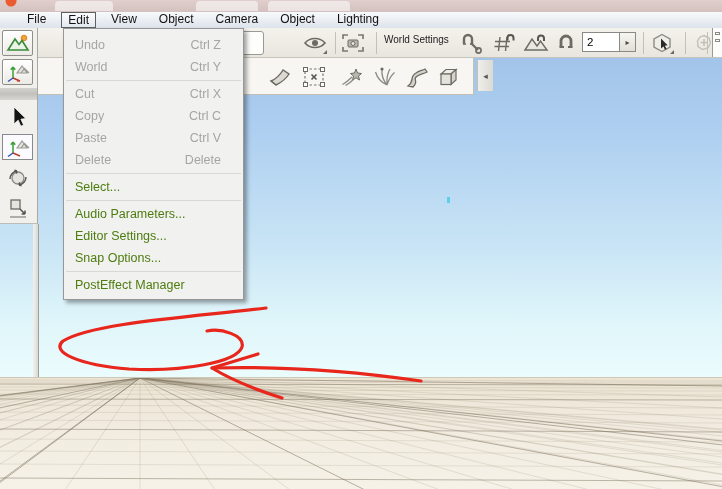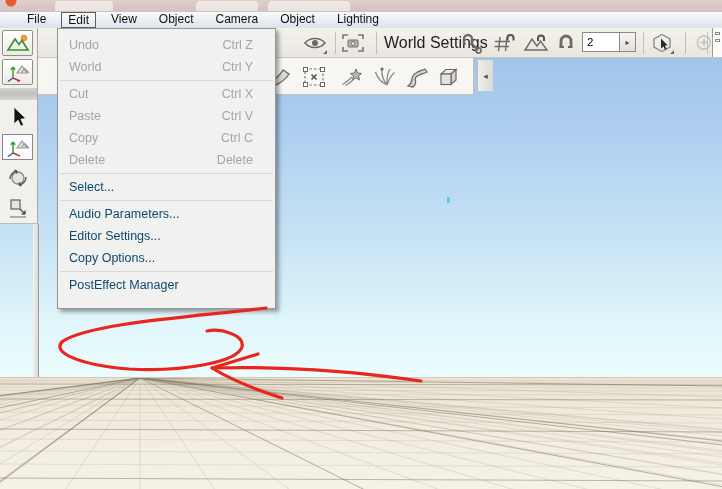--- a/index.html
+++ b/index.html
@@ -38,21 +38,21 @@
     background:linear-gradient(to bottom,#f4f2ec,#e9e6df); border-bottom:1px solid #c6c3ba; }
   #toolbar-secondary { position:absolute; left:36px; top:58px; width:438px; height:37px;
     background:#f7f6f2; border:1px solid #c2bfb7; border-top:none; }
   .tsep { position:absolute; top:4px; width:1px; height:22px; background:#c3c0b8; }
   .tbtn { position:absolute; top:3px; width:26px; height:24px; display:flex;
     align-items:center; justify-content:center; cursor:pointer; }
   .tbtn2 { position:absolute; top:5px; width:28px; height:27px; display:flex;
     align-items:center; justify-content:center; cursor:pointer; }
   .has-flyout::after { content:""; position:absolute; right:1px; bottom:1px;
     border-left:4px solid transparent; border-bottom:4px solid #6b6b64; }
-  #world-settings { position:absolute; left:348px; top:6px; font-size:16px; color:#222; cursor:pointer; }
+  #world-settings { position:absolute; left:348px; top:6px; font-size:10px; color:#222; cursor:pointer; }
   #snap-spinner { position:absolute; left:546px; top:4px; width:54px; height:20px; display:flex; }
   #snap-spinner input { width:38px; height:20px; border:1px solid #8a8a84; background:#fff;
     font-family:"Liberation Sans",sans-serif; font-size:11.5px; padding-left:4px; }
   #snap-spinner .spin-btn { width:16px; height:20px; border:1px solid #8a8a84; border-left:none;
     background:linear-gradient(to bottom,#f6f5f1,#e2dfd8); font-size:8px; color:#4a4a44;
     display:flex; align-items:center; justify-content:center; cursor:pointer; }
   #partial-btn-left { position:absolute; left:202px; top:3px; width:26px; height:24px;
     border:1px solid #9a9a94; border-radius:3px; background:#fdfdfb; }
   #partial-panel-right { position:absolute; left:676px; top:0px; width:10px; height:29px;
     background:#fcfcfa; border-left:1px solid #9a9a94; }
@@ -64,25 +64,25 @@
   #tool-palette { position:absolute; left:0; top:28px; width:38px; height:196px;
     background:#f1f0ed; border-right:1px solid #a9a8a2; border-bottom:1px solid #bdbcb6; }
   .pal-btn { position:absolute; left:2px; width:31px; height:26px; display:flex;
     align-items:center; justify-content:center; cursor:pointer; }
   .pal-raised { border:1px solid #8f8f89; border-radius:2px;
     background:linear-gradient(to bottom,#ffffff,#eceae5); box-shadow:1px 1px 0 #fff inset; }
   .pal-selected { border:1px solid #88888f; background:#fbfbff; }
   #pal-divider { position:absolute; left:0; top:60px; width:37px; height:12px;
     background:linear-gradient(to bottom,#d3d2ce,#c2c1bd 50%,#d8d7d3); }
   
-  #edit-menu { position:absolute; left:57px; top:28px; width:219px;
+  #edit-menu { position:absolute; left:63px; top:28px; width:181px;
     background:#f1f1ef; border:1px solid #979797; box-shadow:3px 3px 4px rgba(0,0,0,0.35);
-    padding:5px 0 12px 0; z-index:10; }
+    padding:5px 0 3px 0; z-index:10; }
   .mi { display:flex; justify-content:space-between; align-items:center;
-    height:22px; padding:0 22px 0 11px; font-size:12.5px; color:#0c4a6e; cursor:pointer; }
+    height:22px; padding:0 22px 0 11px; font-size:12.5px; color:#4d7c0f; cursor:pointer; }
   .mi.disabled { color:#a5a5a5; cursor:default; }
   .msep { height:1px; background:#d8d8d5; margin:2px 2px; }
   
   #annotation { position:absolute; left:0; top:0; width:722px; height:489px;
     z-index:30; pointer-events:none; }
   svg.icon { display:block; }
 </style>
 </head>
 <body>
 
@@ -346,47 +346,47 @@
     <div class="mi disabled">
       <span>World</span>
         <span>Ctrl Y</span>
     </div>
     <div class="msep"></div>
     <div class="mi disabled">
       <span>Cut</span>
         <span>Ctrl X</span>
     </div>
     <div class="mi disabled">
+      <span>Copy</span>
+        <span>Ctrl C</span>
+    </div>
+    <div class="mi disabled">
       <span>Paste</span>
         <span>Ctrl V</span>
-    </div>
-    <div class="mi disabled">
-      <span>Copy</span>
-        <span>Ctrl C</span>
     </div>
     <div class="mi disabled">
       <span>Delete</span>
         <span>Delete</span>
     </div>
     <div class="msep"></div>
     <div class="mi">
       <span>Select...</span>
         <span></span>
     </div>
     <div class="msep"></div>
     <div class="mi">
       <span>Audio Parameters...</span>
         <span></span>
     </div>
     <div class="mi">
       <span>Editor Settings...</span>
         <span></span>
     </div>
     <div class="mi">
-      <span>Copy Options...</span>
+      <span>Snap Options...</span>
         <span></span>
     </div>
     <div class="msep"></div>
     <div class="mi">
       <span>PostEffect Manager</span>
         <span></span>
     </div>
   </div>
 
   <svg id="annotation" viewBox="0 0 722 489">

